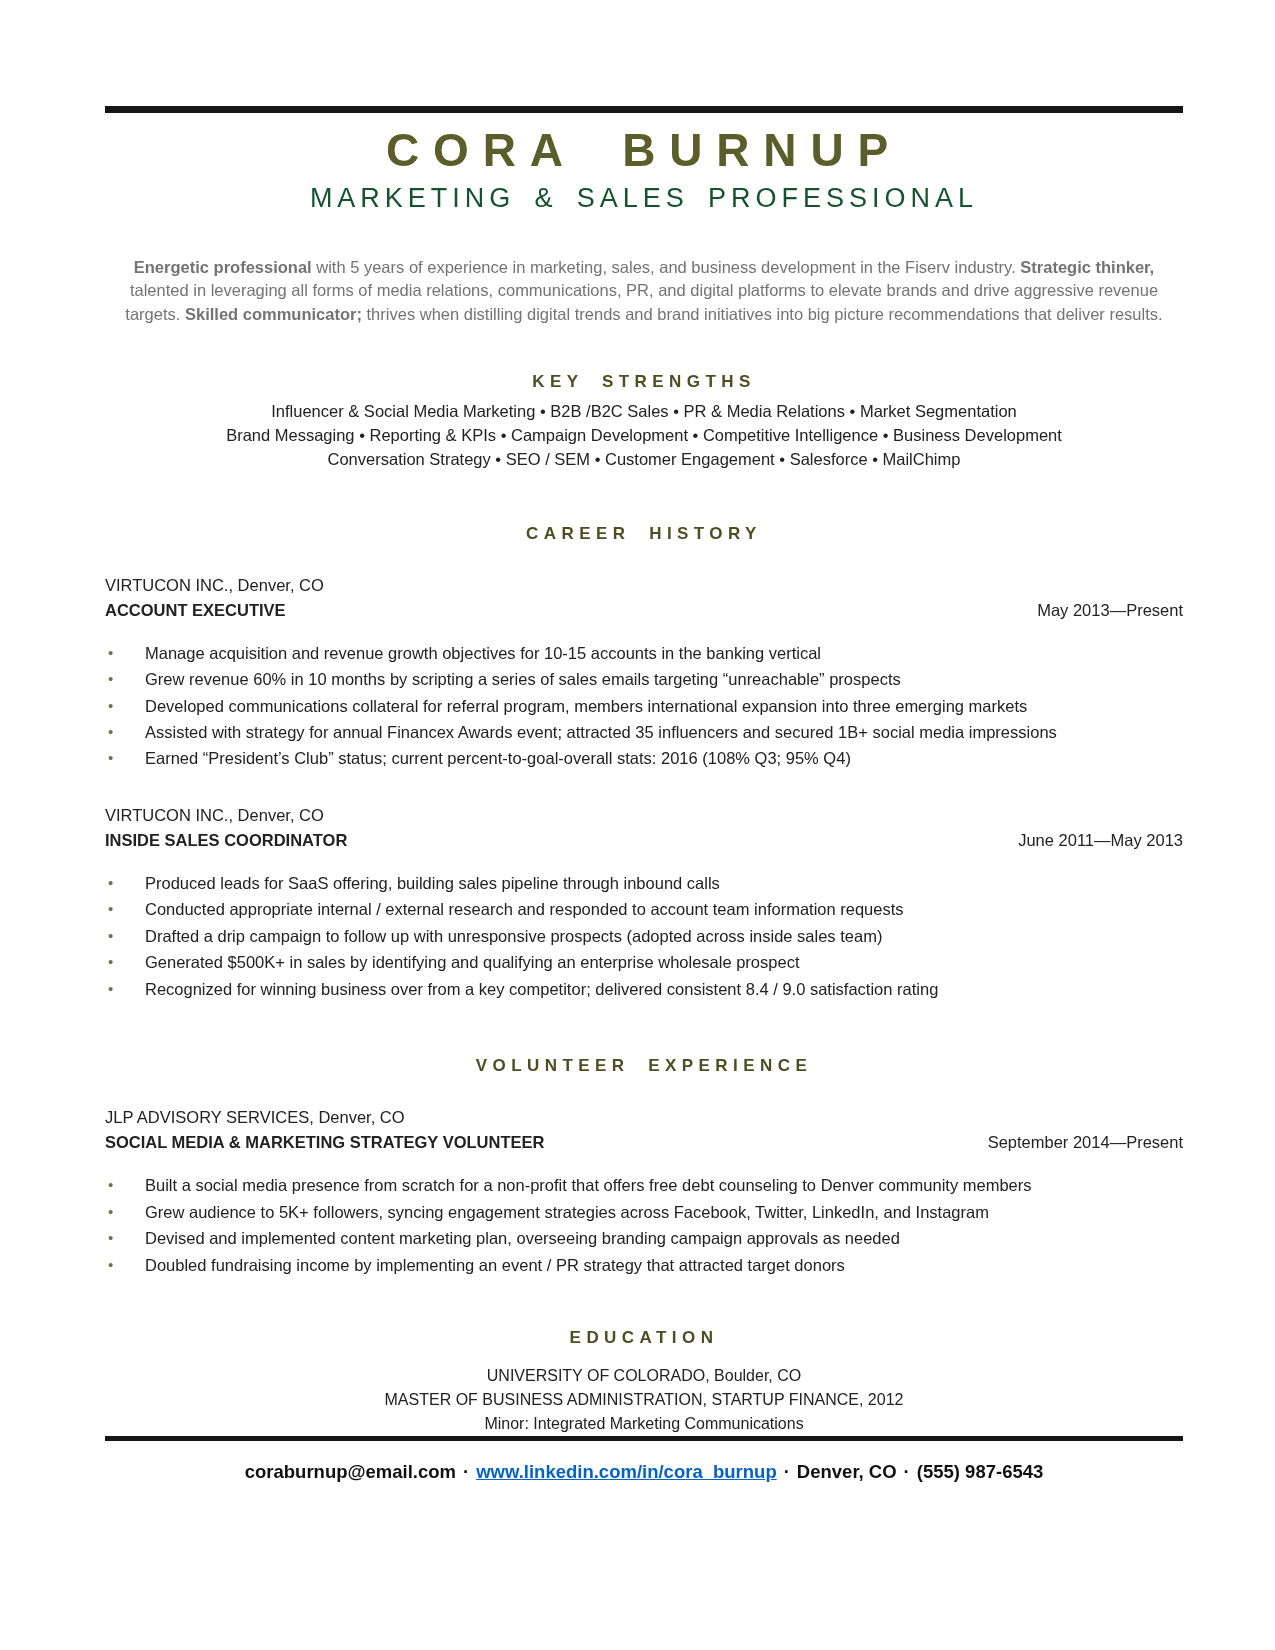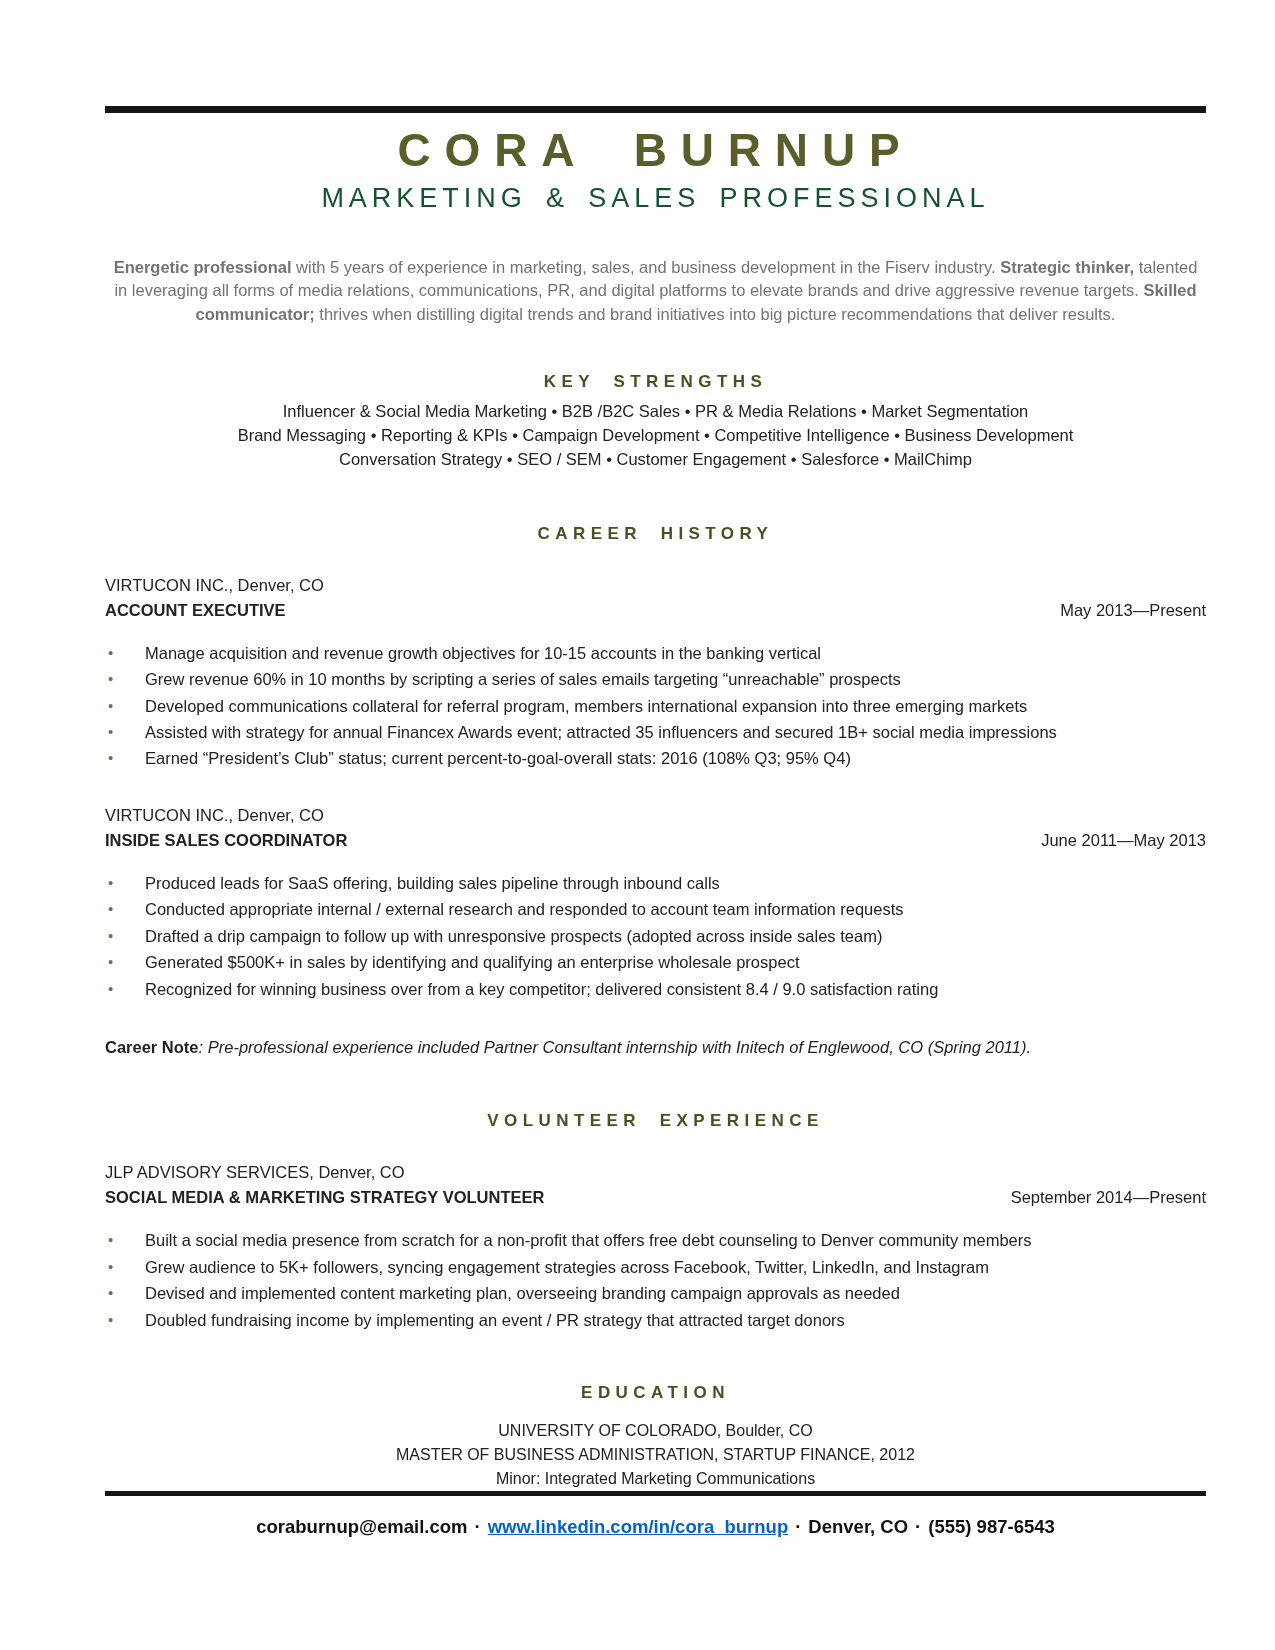--- a/index.html
+++ b/index.html
@@ -1,20 +1,20 @@
 <!DOCTYPE html>
 <html><head>
 <meta charset="utf-8">
 <style>
   html, body { margin: 0; padding: 0; background: #ffffff; }
   .page {
     width: 1275px;
     height: 1537px;
     box-sizing: border-box;
-    padding: 106px 69px 148px 105px;
+    padding: 106px 92px 148px 105px;
     display: flex;
     flex-direction: column;
     font-family: "Liberation Sans", sans-serif;
     color: #222222;
     background: #ffffff;
   }
   .rule-top {
     height: 9px;
     box-sizing: border-box;
     border-top: 3px solid #161616;
@@ -171,21 +171,20 @@
     </div>
     <ul class="bullets">
       <li>Produced leads for SaaS offering, building sales pipeline through inbound calls</li>
       <li>Conducted appropriate internal / external research and responded to account team information requests</li>
       <li>Drafted a drip campaign to follow up with unresponsive prospects (adopted across inside sales team)</li>
       <li>Generated $500K+ in sales by identifying and qualifying an enterprise wholesale prospect</li>
       <li>Recognized for winning business over from a key competitor; delivered consistent 8.4 / 9.0 satisfaction rating</li>
     </ul>
   </div>
 
-  <div class="career-note"><span class="label">Career Note</span><span class="note-text">: Pre-professional experience included Partner Consultant internship with Initech of Englewood, CO (Spring 2011).</span></div>
 
   <div class="section-heading mt-volunteer">VOLUNTEER EXPERIENCE</div>
 
   <div class="job">
     <div class="company-line">JLP ADVISORY SERVICES, Denver, CO</div>
     <div class="title-row">
       <span class="job-title">SOCIAL MEDIA &amp; MARKETING STRATEGY VOLUNTEER</span>
       <span class="job-dates">September 2014—Present</span>
     </div>
     <ul class="bullets">

